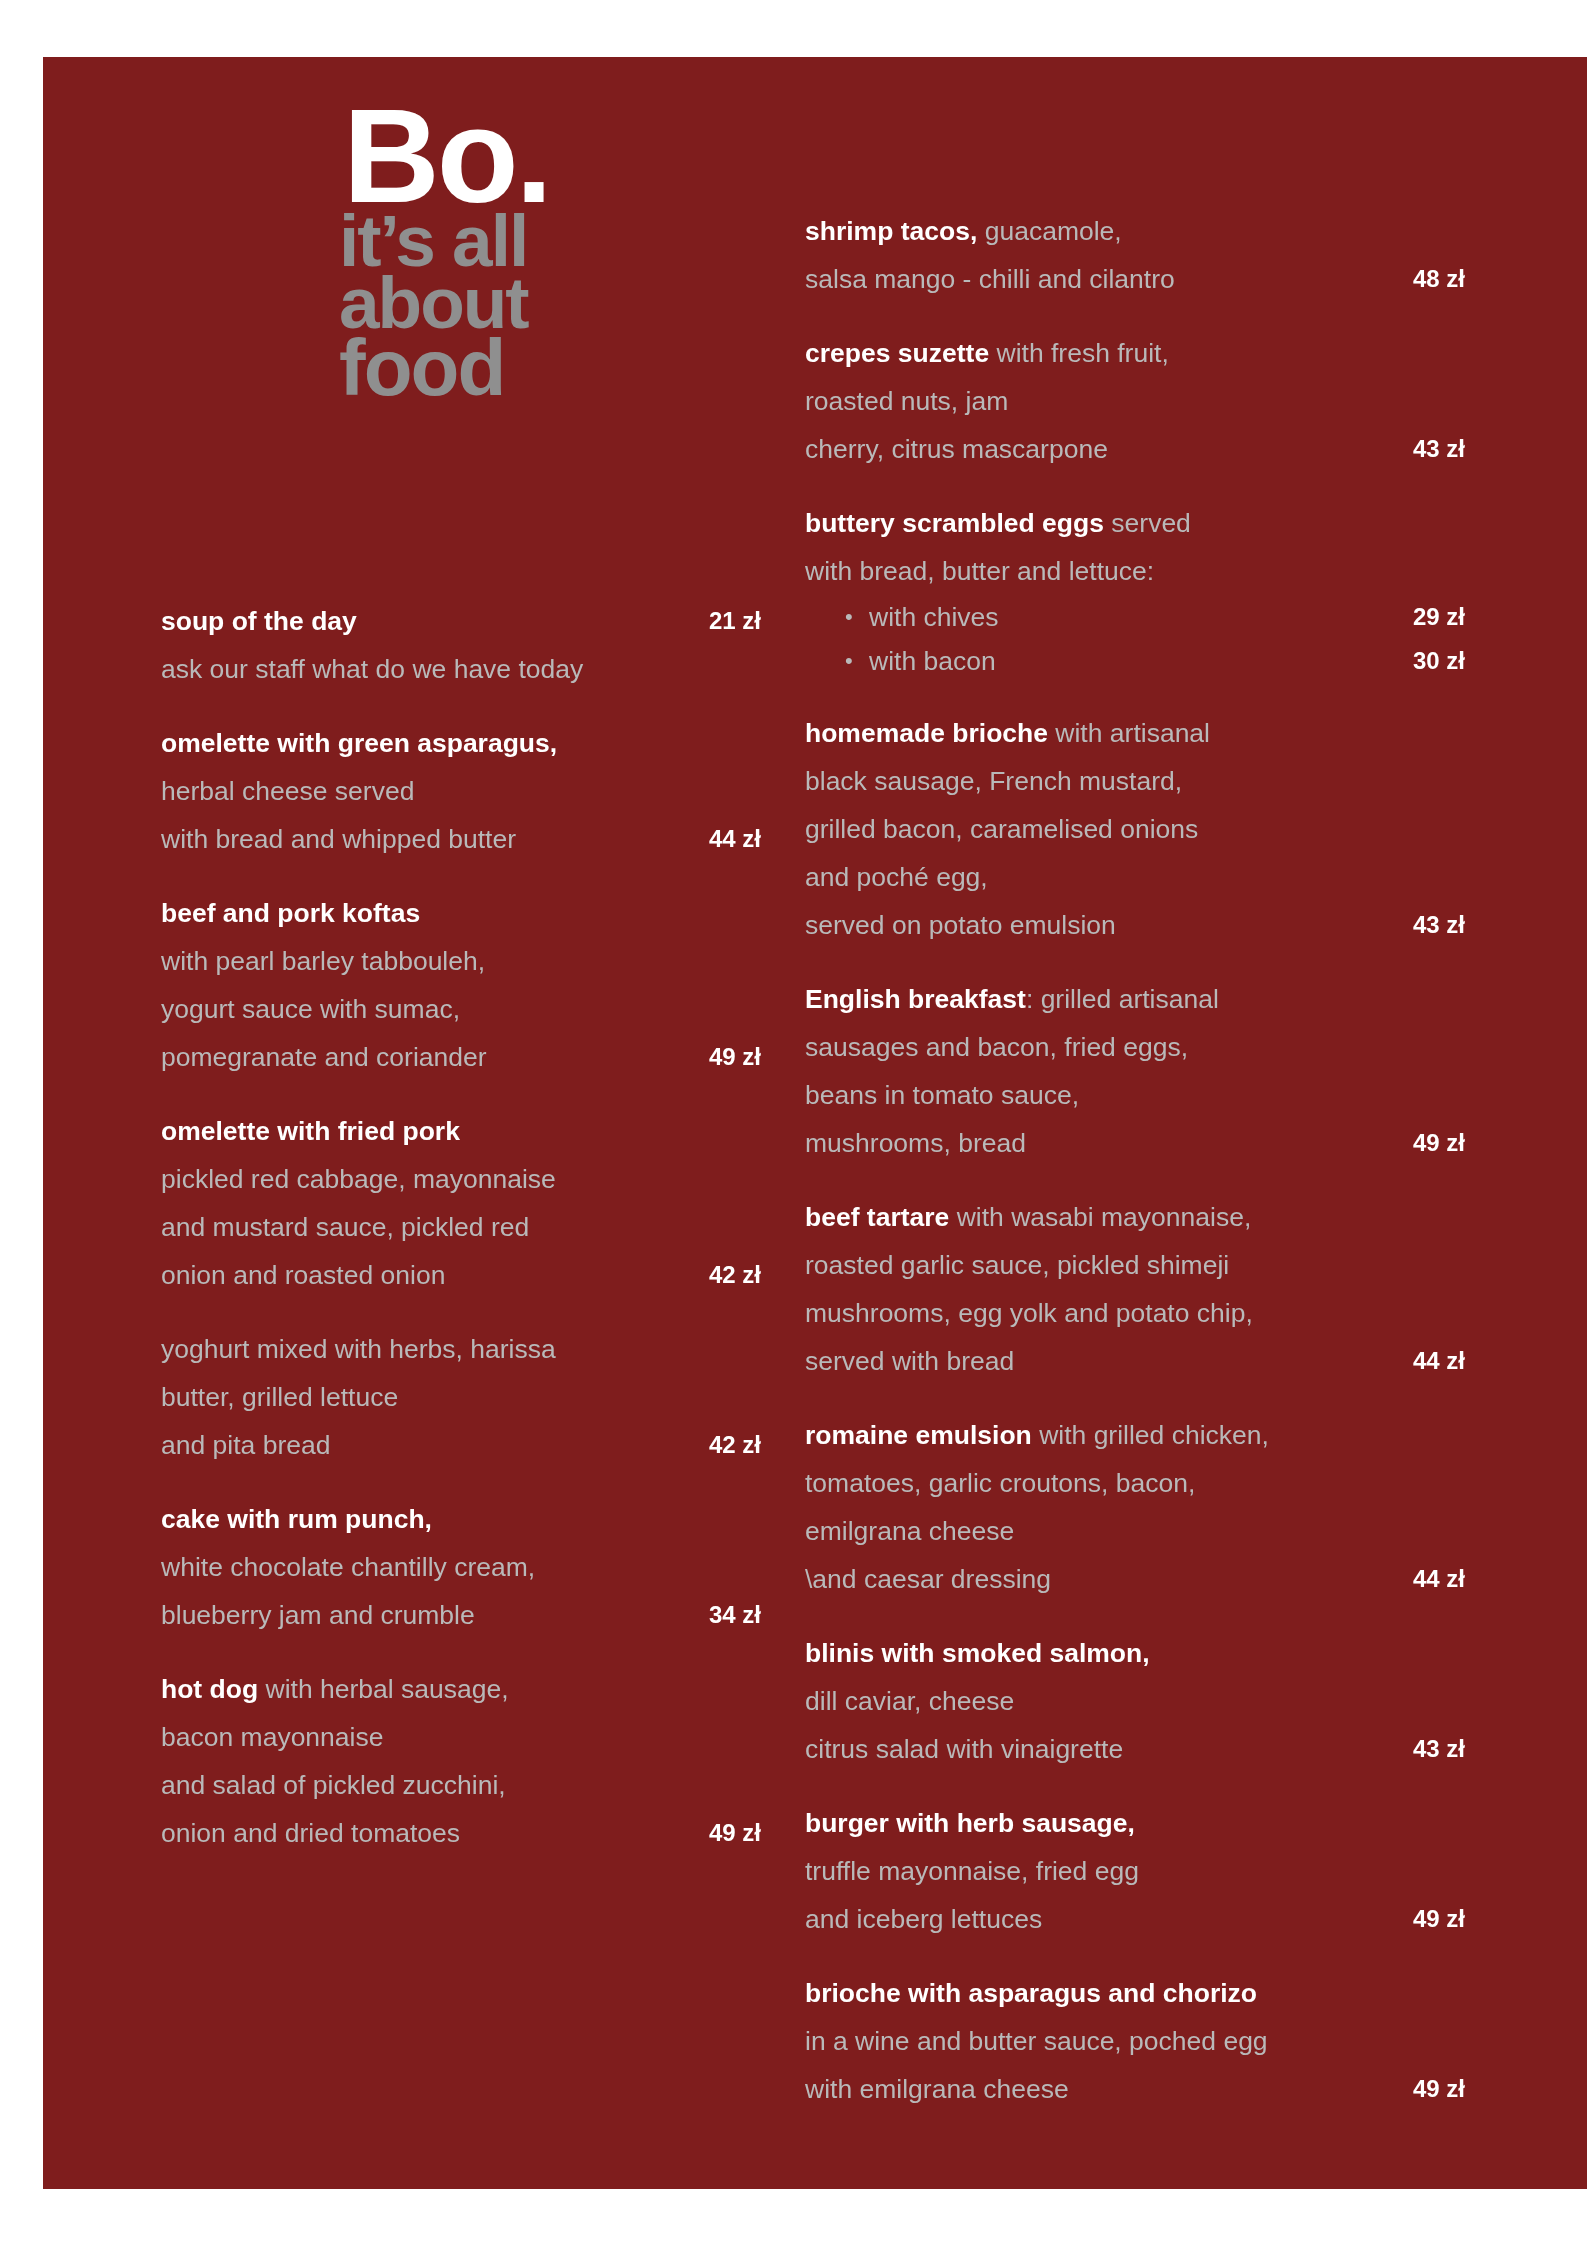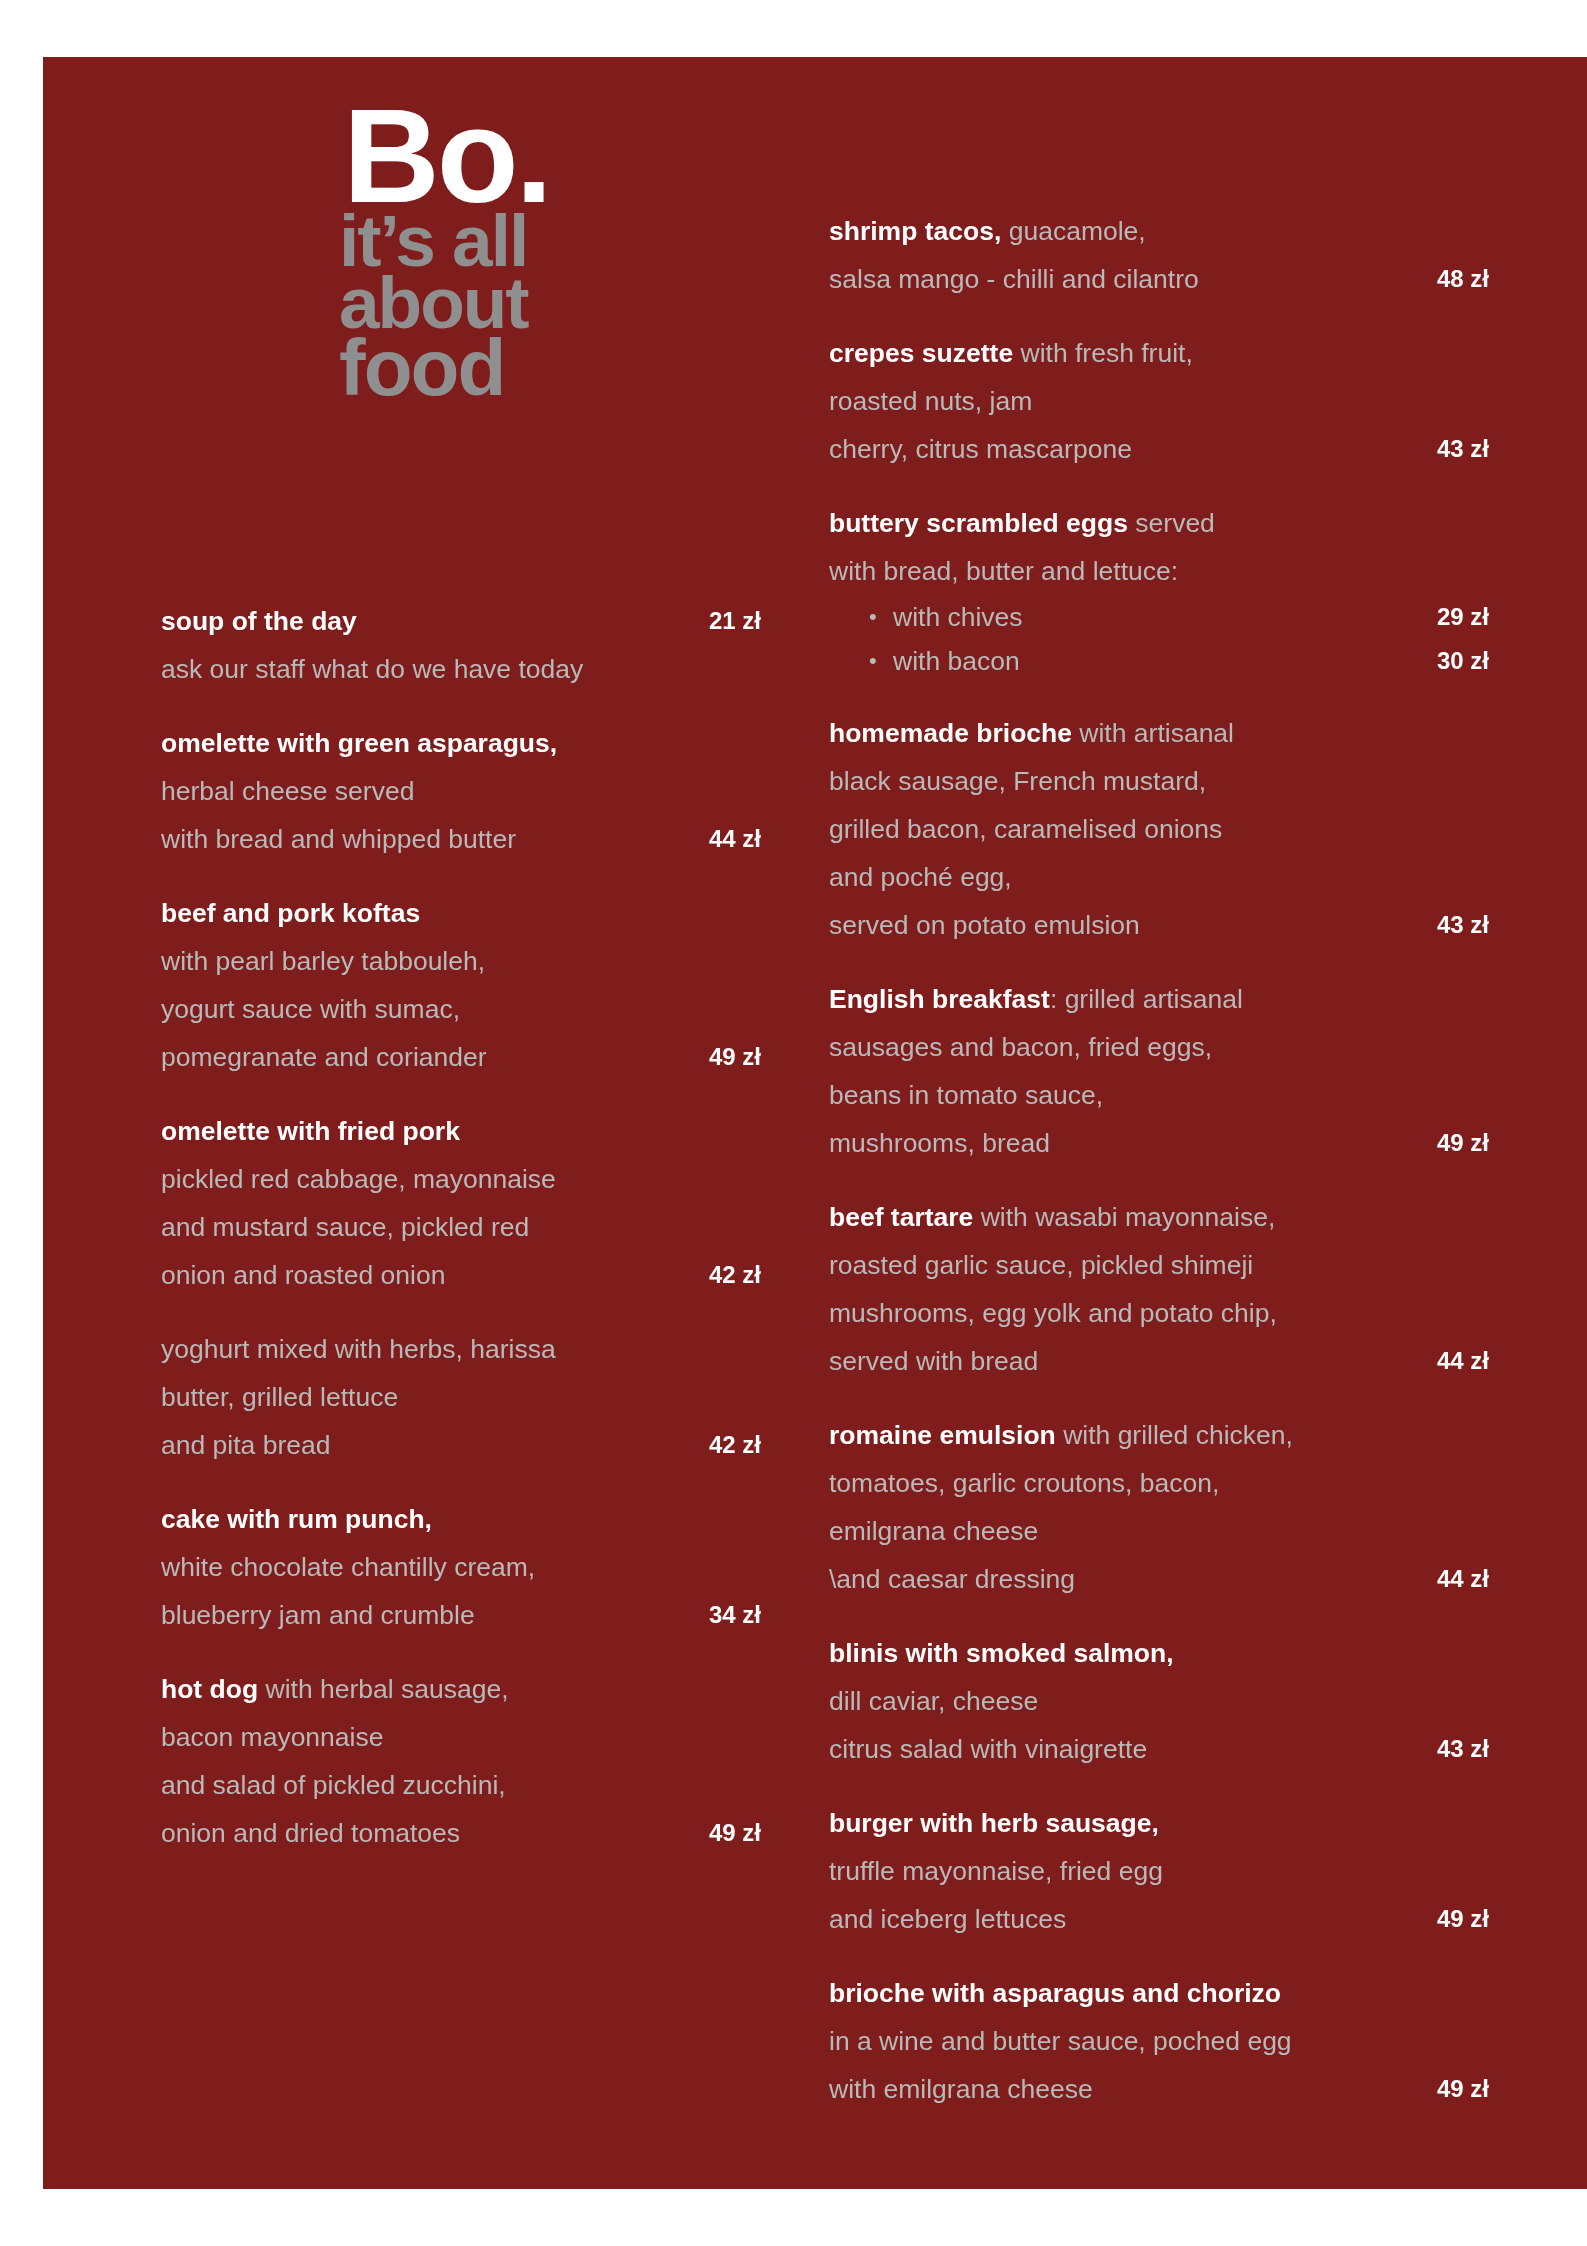--- a/index.html
+++ b/index.html
@@ -150,21 +150,21 @@
           <div class="line"><span>white chocolate chantilly cream,</span></div>
           <div class="line"><span>blueberry jam and crumble</span><span class="price">34 zł</span></div>
         </div>
         <div class="item">
           <div class="line"><b>hot dog</b><span> with herbal sausage,</span></div>
           <div class="line"><span>bacon mayonnaise</span></div>
           <div class="line"><span>and salad of pickled zucchini,</span></div>
           <div class="line"><span>onion and dried tomatoes</span><span class="price">49 zł</span></div>
         </div>
       </div>
-    <div class="col col-right" id="col-right" style="top:150px;margin-left:24px;">
+    <div class="col col-right" id="col-right" style="top:150px;">
         <div class="item">
           <div class="line"><b>shrimp tacos,</b><span> guacamole,</span></div>
           <div class="line"><span>salsa mango  - chilli and cilantro</span><span class="price">48 zł</span></div>
         </div>
         <div class="item">
           <div class="line"><b>crepes suzette</b><span> with fresh fruit,</span></div>
           <div class="line"><span>roasted nuts, jam</span></div>
           <div class="line"><span>cherry, citrus mascarpone</span><span class="price">43 zł</span></div>
         </div>
         <div class="item">

